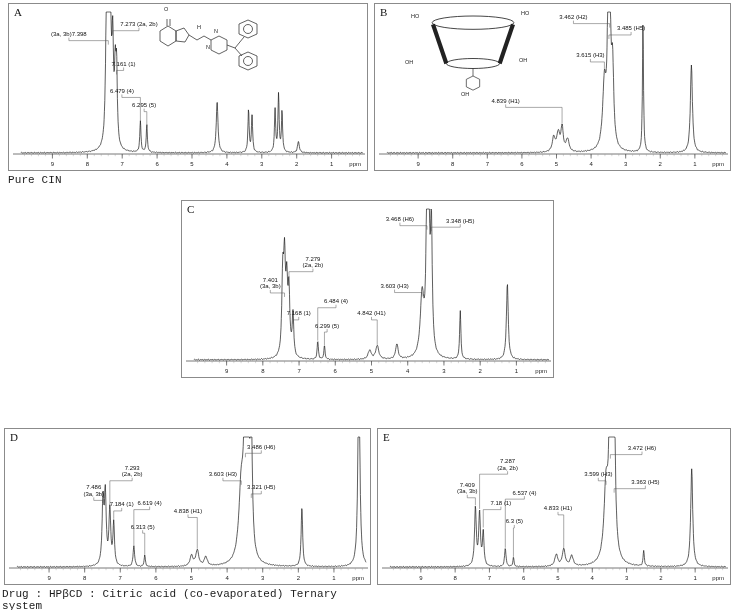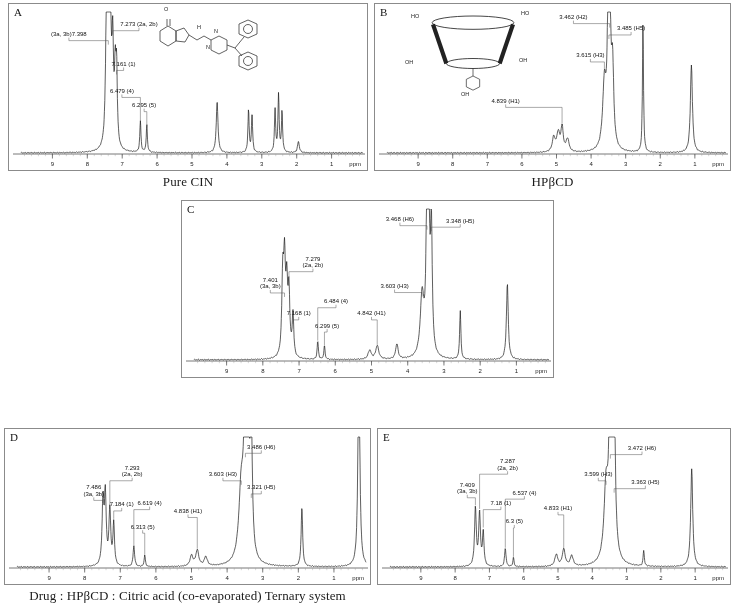--- a/index.html
+++ b/index.html
@@ -4,21 +4,21 @@
 <style>
   *{margin:0;padding:0;box-sizing:border-box}
   html,body{background:#fff}
   body{width:735px;height:610px;font-family:"Liberation Sans",sans-serif;color:#111}
   .page{position:relative;width:735px;height:610px;background:#fff;overflow:hidden}
   .panel{position:absolute;border:1px solid #8b8b8b;background:#fff}
   .panel svg.spec{position:absolute;left:0;top:0;display:block}
   .plet{position:absolute;left:5px;top:2px;font-family:"Liberation Serif",serif;font-size:11px;color:#111}
   .inset{position:absolute}
   .ilbl{position:absolute;font-size:5.5px;line-height:1;color:#222;white-space:nowrap}
-  .caption{position:absolute;text-align:center;font-family:Liberation Serif, serif;font-size:13px;color:#1b1b1b;letter-spacing:.1px}
+  .caption{position:absolute;font-family:Liberation Mono, monospace;font-size:11px;color:#1b1b1b;letter-spacing:.1px}
 </style>
 </head>
 <body>
 
 <div class="page">
 
   <figure class="panel" style="left:8px;top:3px;width:360px;height:168px">
     <svg class="spec" width="360" height="168">
         <line x1="4" y1="150" x2="356" y2="150" stroke="#555" stroke-width="0.8"></line>
         <line x1="350.51020408163265" y1="150" x2="350.51020408163265" y2="152.2" stroke="#999" stroke-width="0.4"></line>
@@ -217,21 +217,20 @@
         <line x1="60" y1="70" x2="60" y2="79" stroke-width="0.8"></line>
         <polygon points="52,83 60,79 68,83 68,92 60,96 52,92" stroke-width="0.8"></polygon>
       </g>
     </svg>
     <span class="ilbl" style="left:36px;top:10px">HO</span>
     <span class="ilbl" style="left:146px;top:7px">HO</span>
     <span class="ilbl" style="left:30px;top:56px">OH</span>
     <span class="ilbl" style="left:144px;top:54px">OH</span>
     <span class="ilbl" style="left:86px;top:88px">OH</span>
   </figure>
-  <div class="caption" style="left:374px;top:174px;width:357px">HPβCD</div>
 
   <figure class="panel" style="left:181px;top:200px;width:373px;height:178px">
     <svg class="spec" width="373" height="178">
         <line x1="4" y1="160" x2="369" y2="160" stroke="#555" stroke-width="0.8"></line>
         <line x1="363.37755102040813" y1="160" x2="363.37755102040813" y2="162.2" stroke="#999" stroke-width="0.4"></line>
         <line x1="356.13265306122446" y1="160" x2="356.13265306122446" y2="162.2" stroke="#999" stroke-width="0.4"></line>
         <line x1="348.88775510204084" y1="160" x2="348.88775510204084" y2="162.2" stroke="#999" stroke-width="0.4"></line>
         <line x1="341.6428571428571" y1="160" x2="341.6428571428571" y2="162.2" stroke="#999" stroke-width="0.4"></line>
         <line x1="334.3979591836735" y1="160" x2="334.3979591836735" y2="162.2" stroke="#999" stroke-width="0.4"></line>
         <line x1="327.1530612244898" y1="160" x2="327.1530612244898" y2="162.2" stroke="#999" stroke-width="0.4"></line>

